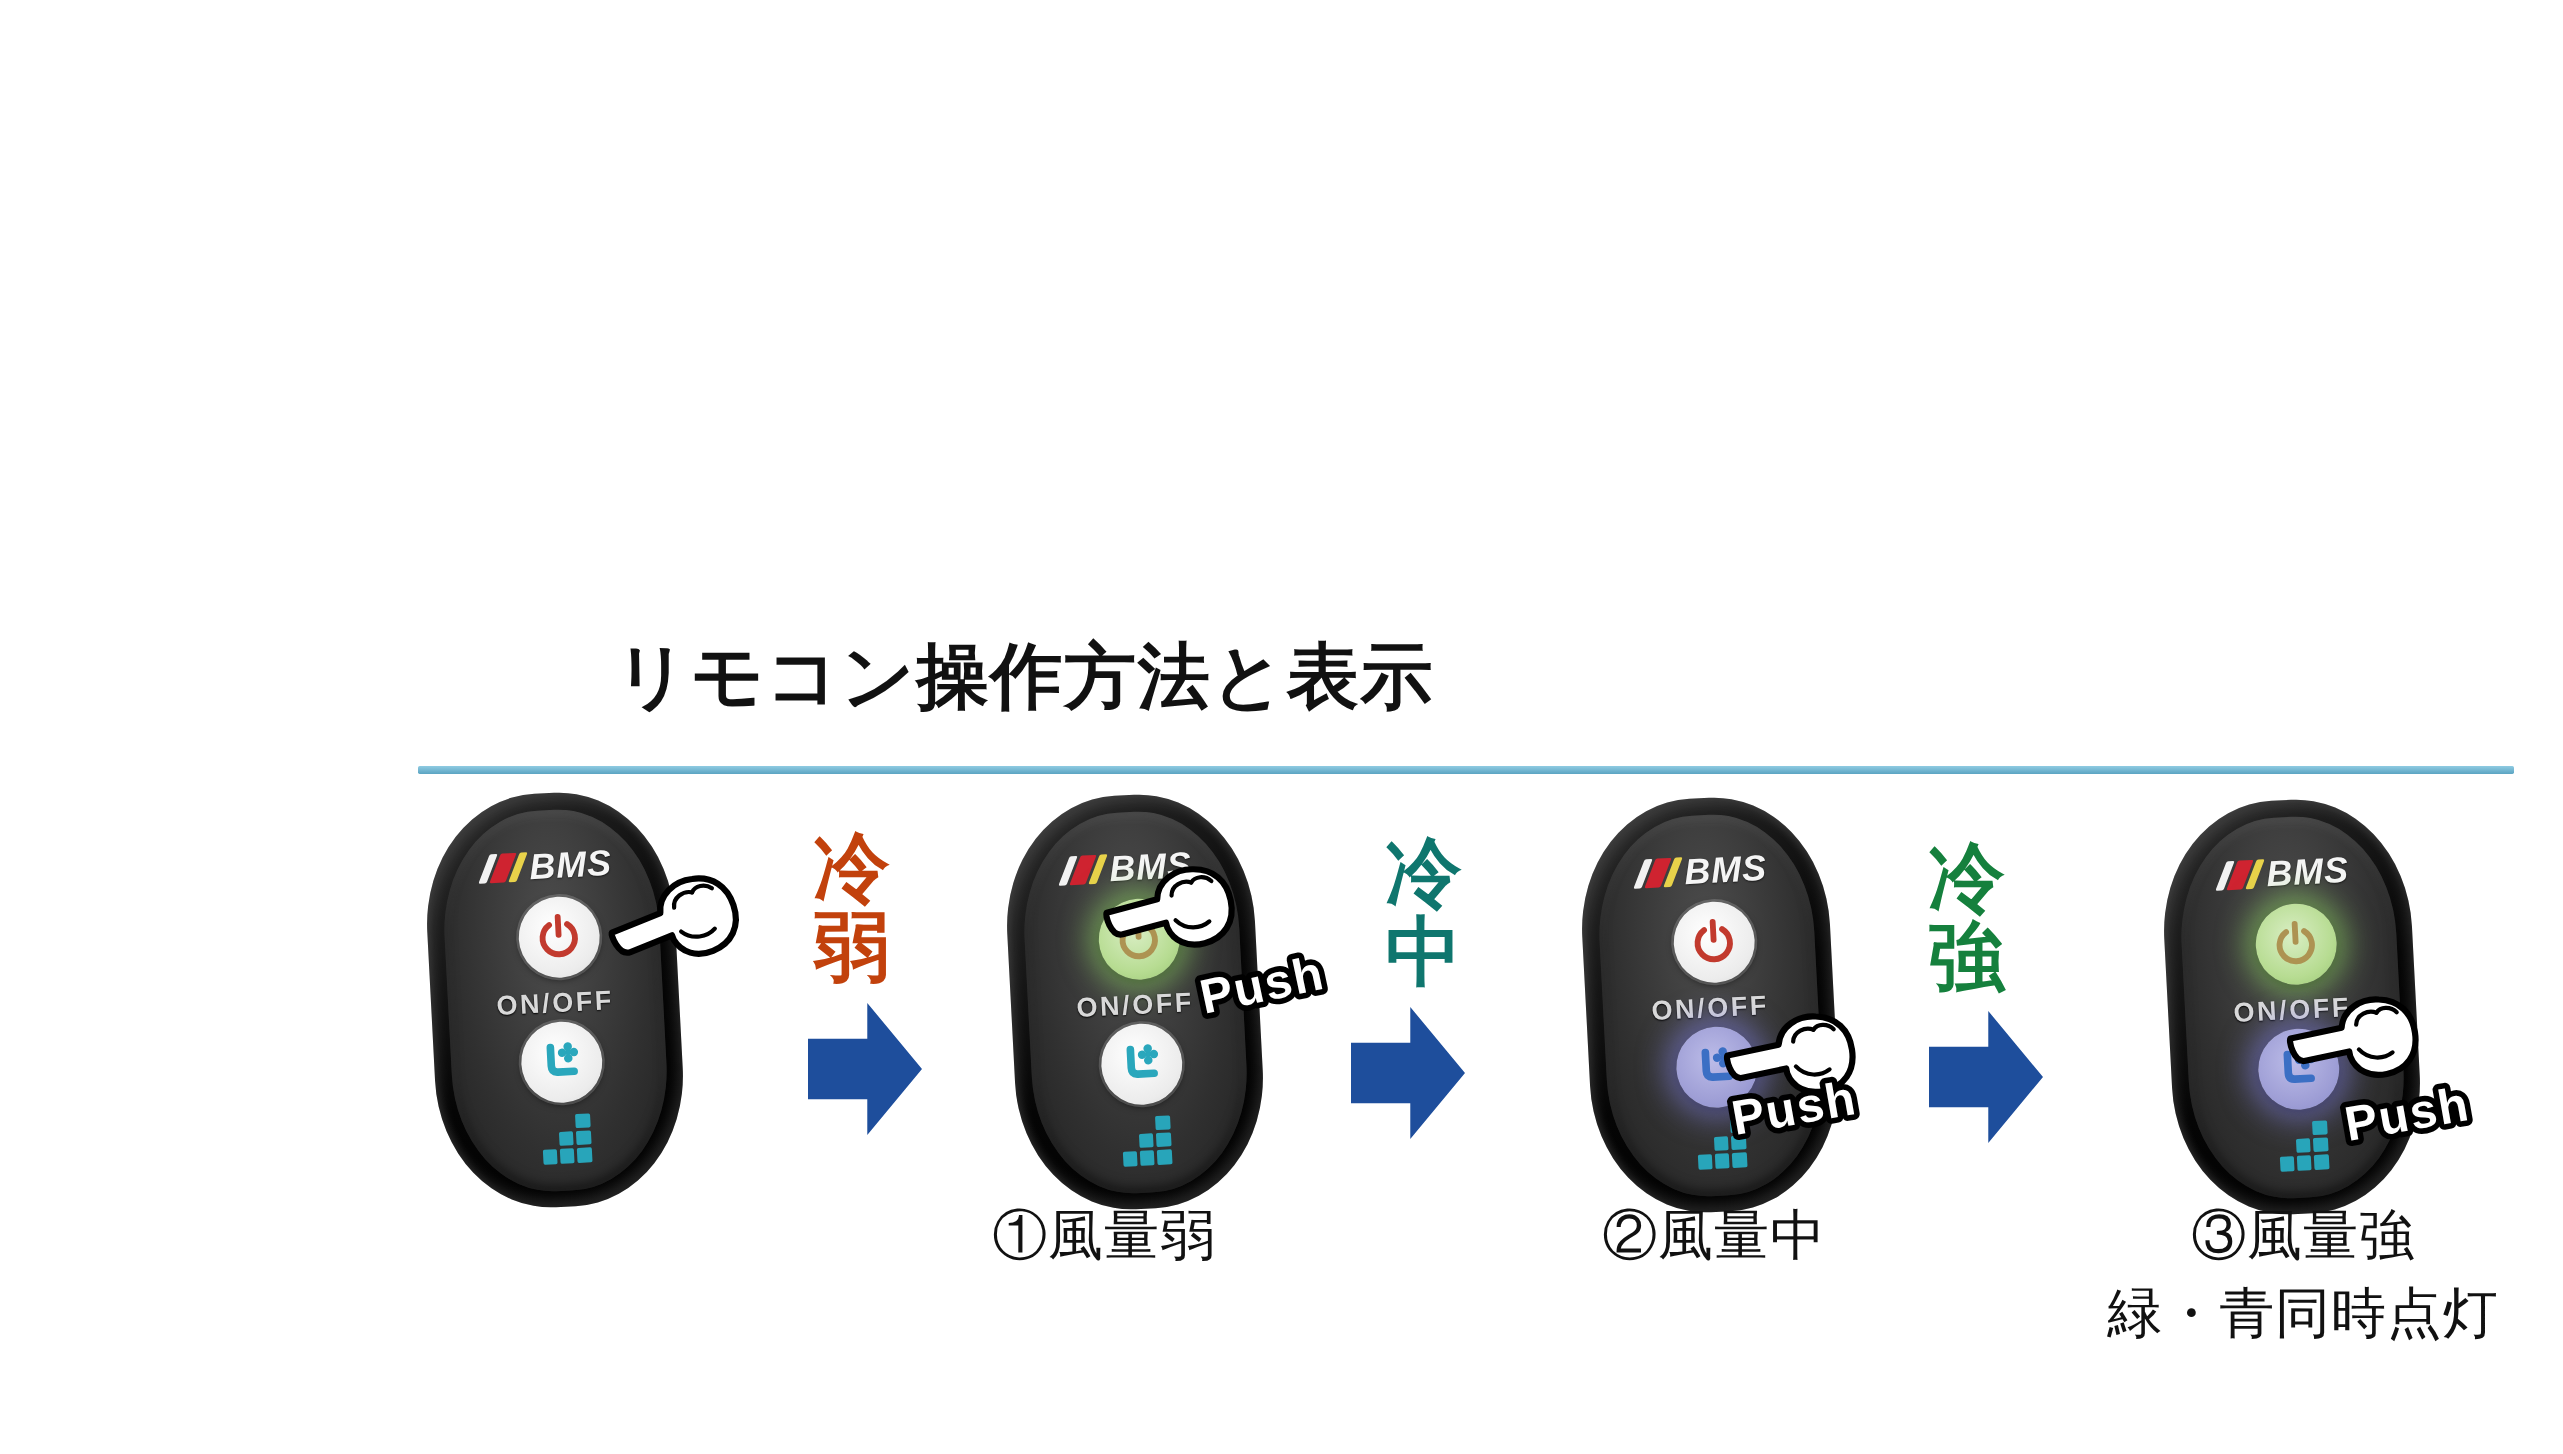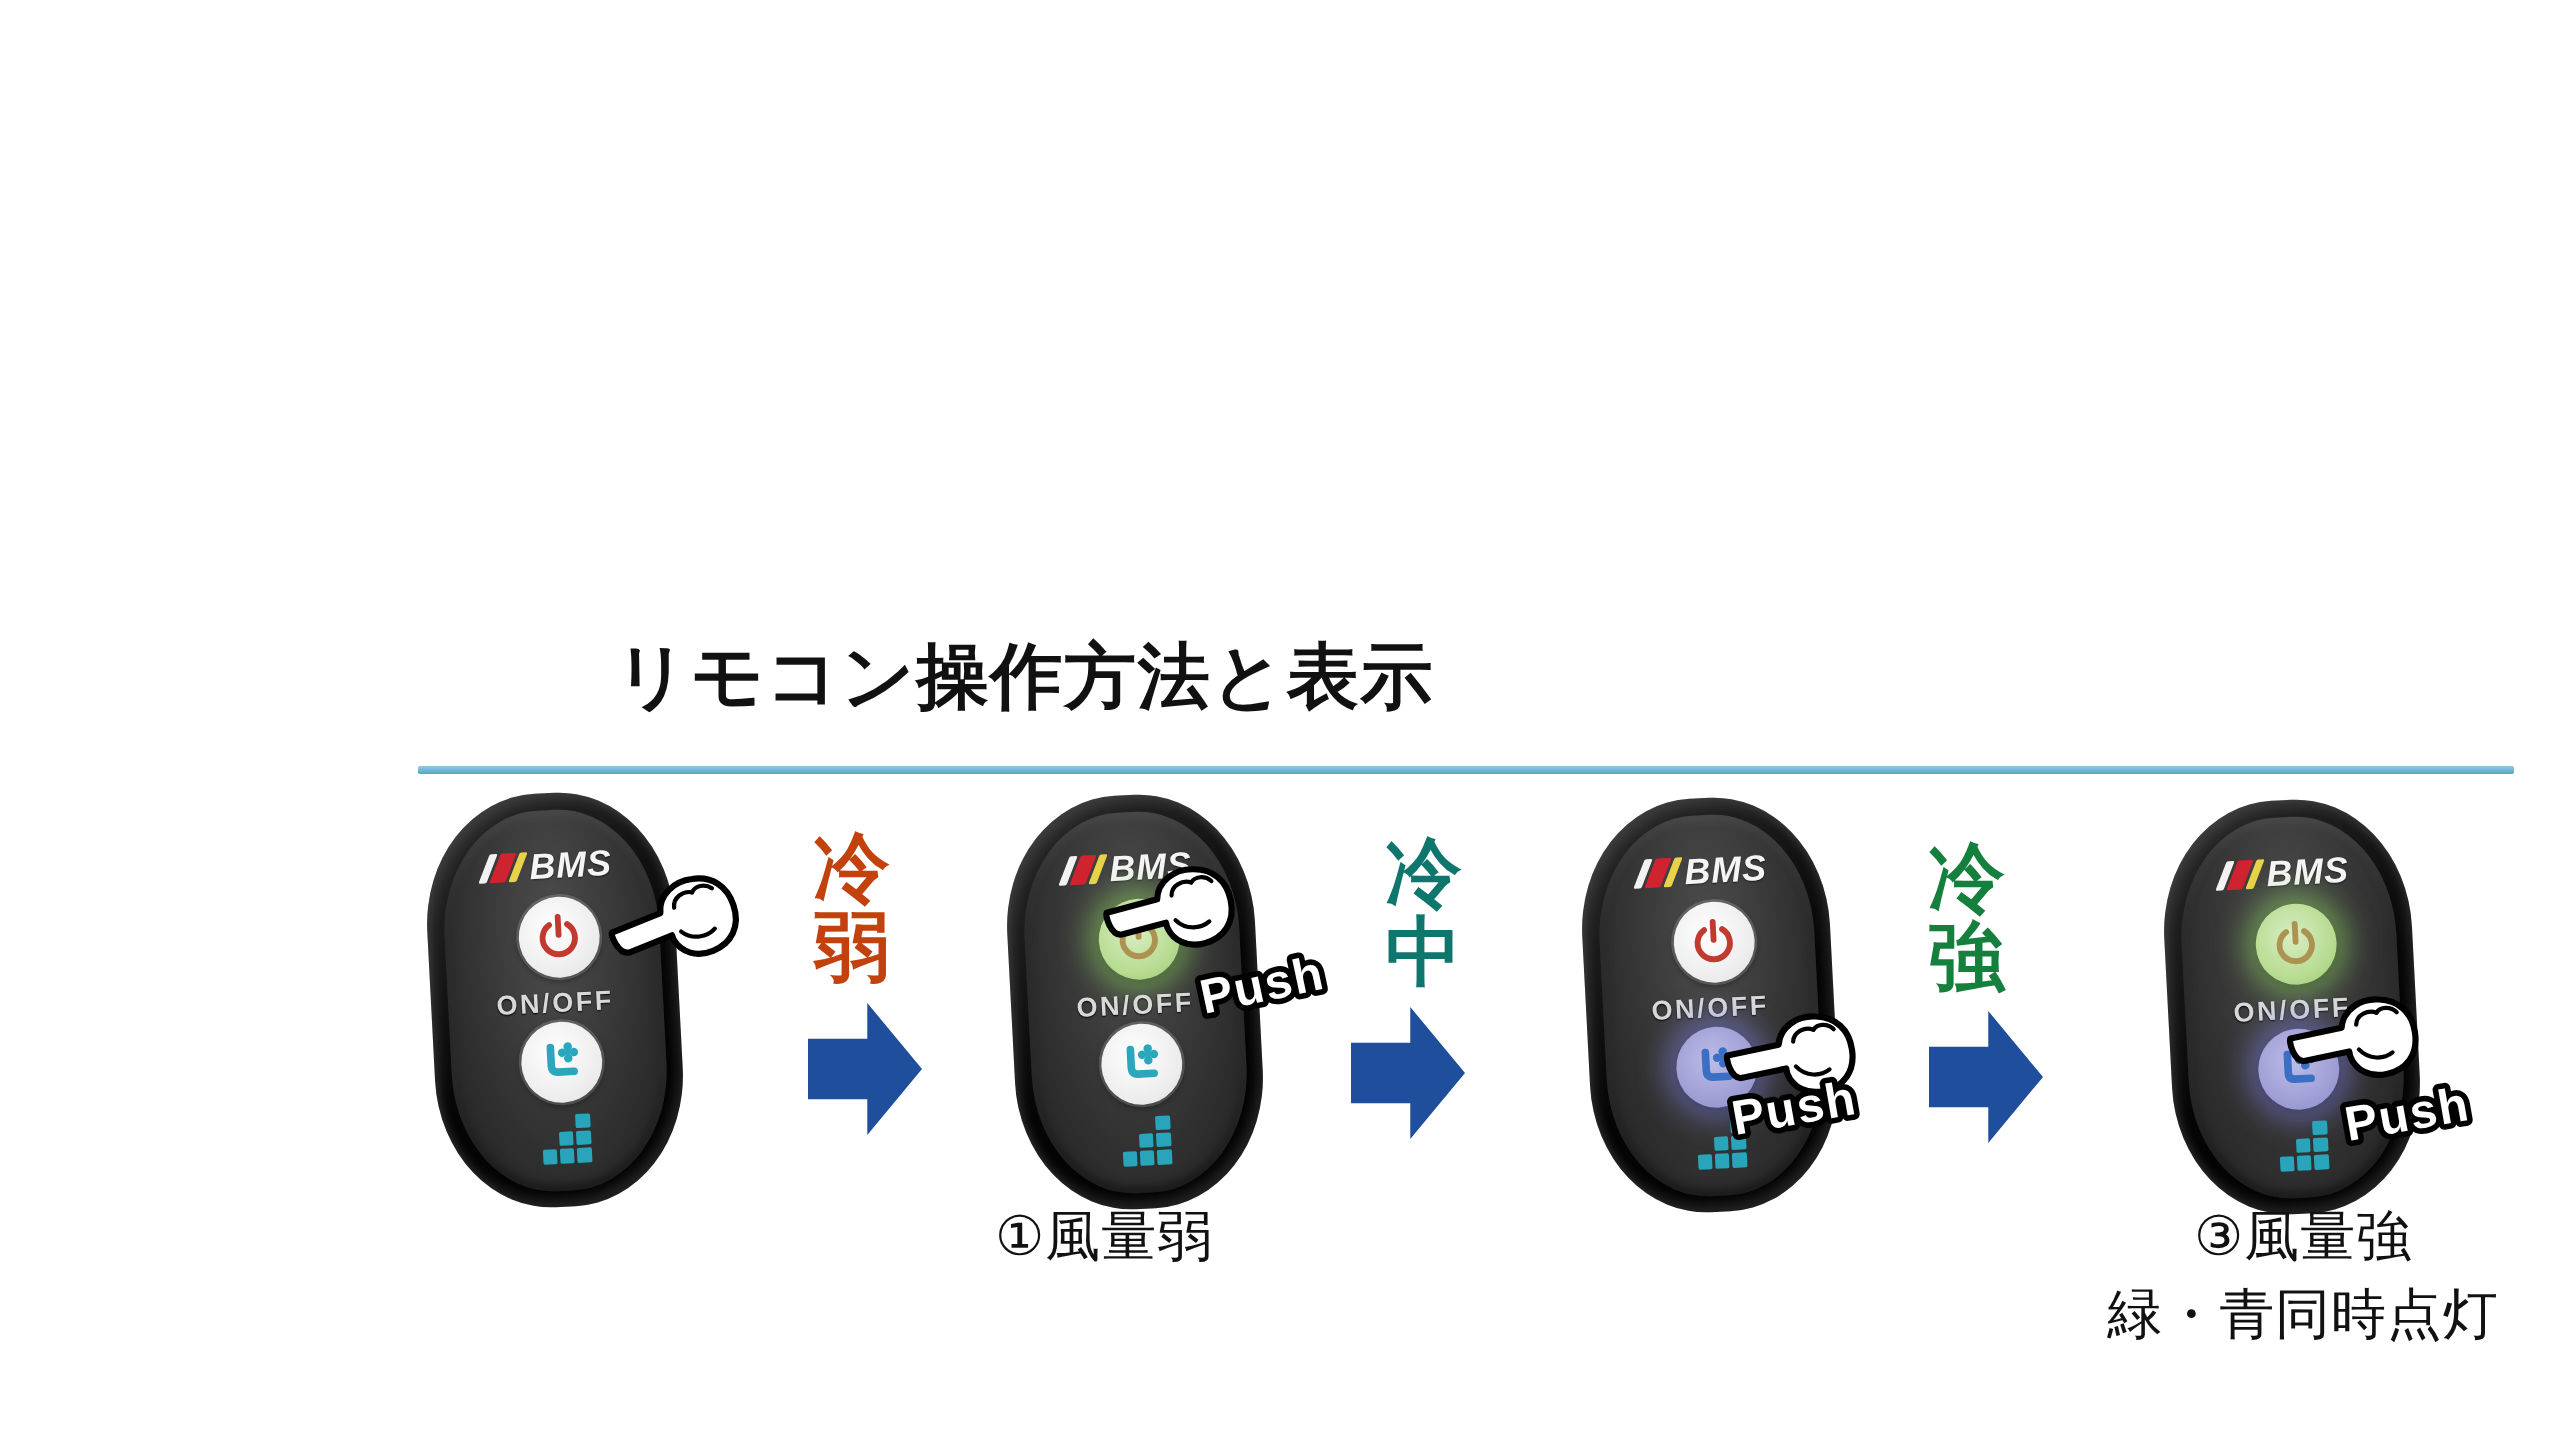--- a/index.html
+++ b/index.html
@@ -54,21 +54,21 @@
         text-align:center;word-break:break-all;white-space:normal;}
   .flow-arrow{position:absolute;width:114px;height:132px;
         clip-path:polygon(0% 27%,52% 27%,52% 0%,100% 50%,52% 100%,52% 73%,0% 73%);}
 
   
   .hand{position:absolute;width:149px;transform-origin:8% 45%;}
   .push{position:absolute;width:187px;}
 
   
   .caption{position:absolute;width:554px;text-align:center;font-size:55px;color:#111;
-        line-height:1.42;letter-spacing:0.9px;}
+        line-height:1.42;letter-spacing:0.9px;font-family:Liberation Serif, serif;}
 </style>
 </head>
 <body>
 
 <div id="canvas">
 
   <div class="title">リモコン操作方法と表示</div>
   <div class="rule"></div>
 
   <div class="remote" style="left:431px;top:793px">
@@ -250,20 +250,21 @@
   <div class="push" style="left:1701px;top:1069px;transform:rotate(-10deg)">
     <svg viewBox="0 0 216 90">
         <text x="108" y="64" text-anchor="middle" font-size="56" font-weight="800" font-family="Liberation Sans, DejaVu Sans, sans-serif" paint-order="stroke" stroke="#000" stroke-width="13" stroke-linejoin="round" fill="#fff" letter-spacing="2">Push</text>
       </svg>
   </div>
 
   <div class="flow-label" style="left:1926px;top:838px;color:#15803d">冷強</div>
   <div class="flow-arrow" style="left:1929px;top:1011px;background:#1e4e9c"></div>
 
   <div class="caption" style="left:1437px;top:1197px">
+    <div>②風量中</div>
   </div>
 
   <div class="remote" style="left:2168px;top:800px">
     <div class="remote-body">
       <div class="remote-face">
         <div class="brand">
           <span class="slash s-white"></span>
           <span class="slash s-red"></span>
           <span class="slash s-yellow"></span>
           <span class="brand-text">BMS</span>

